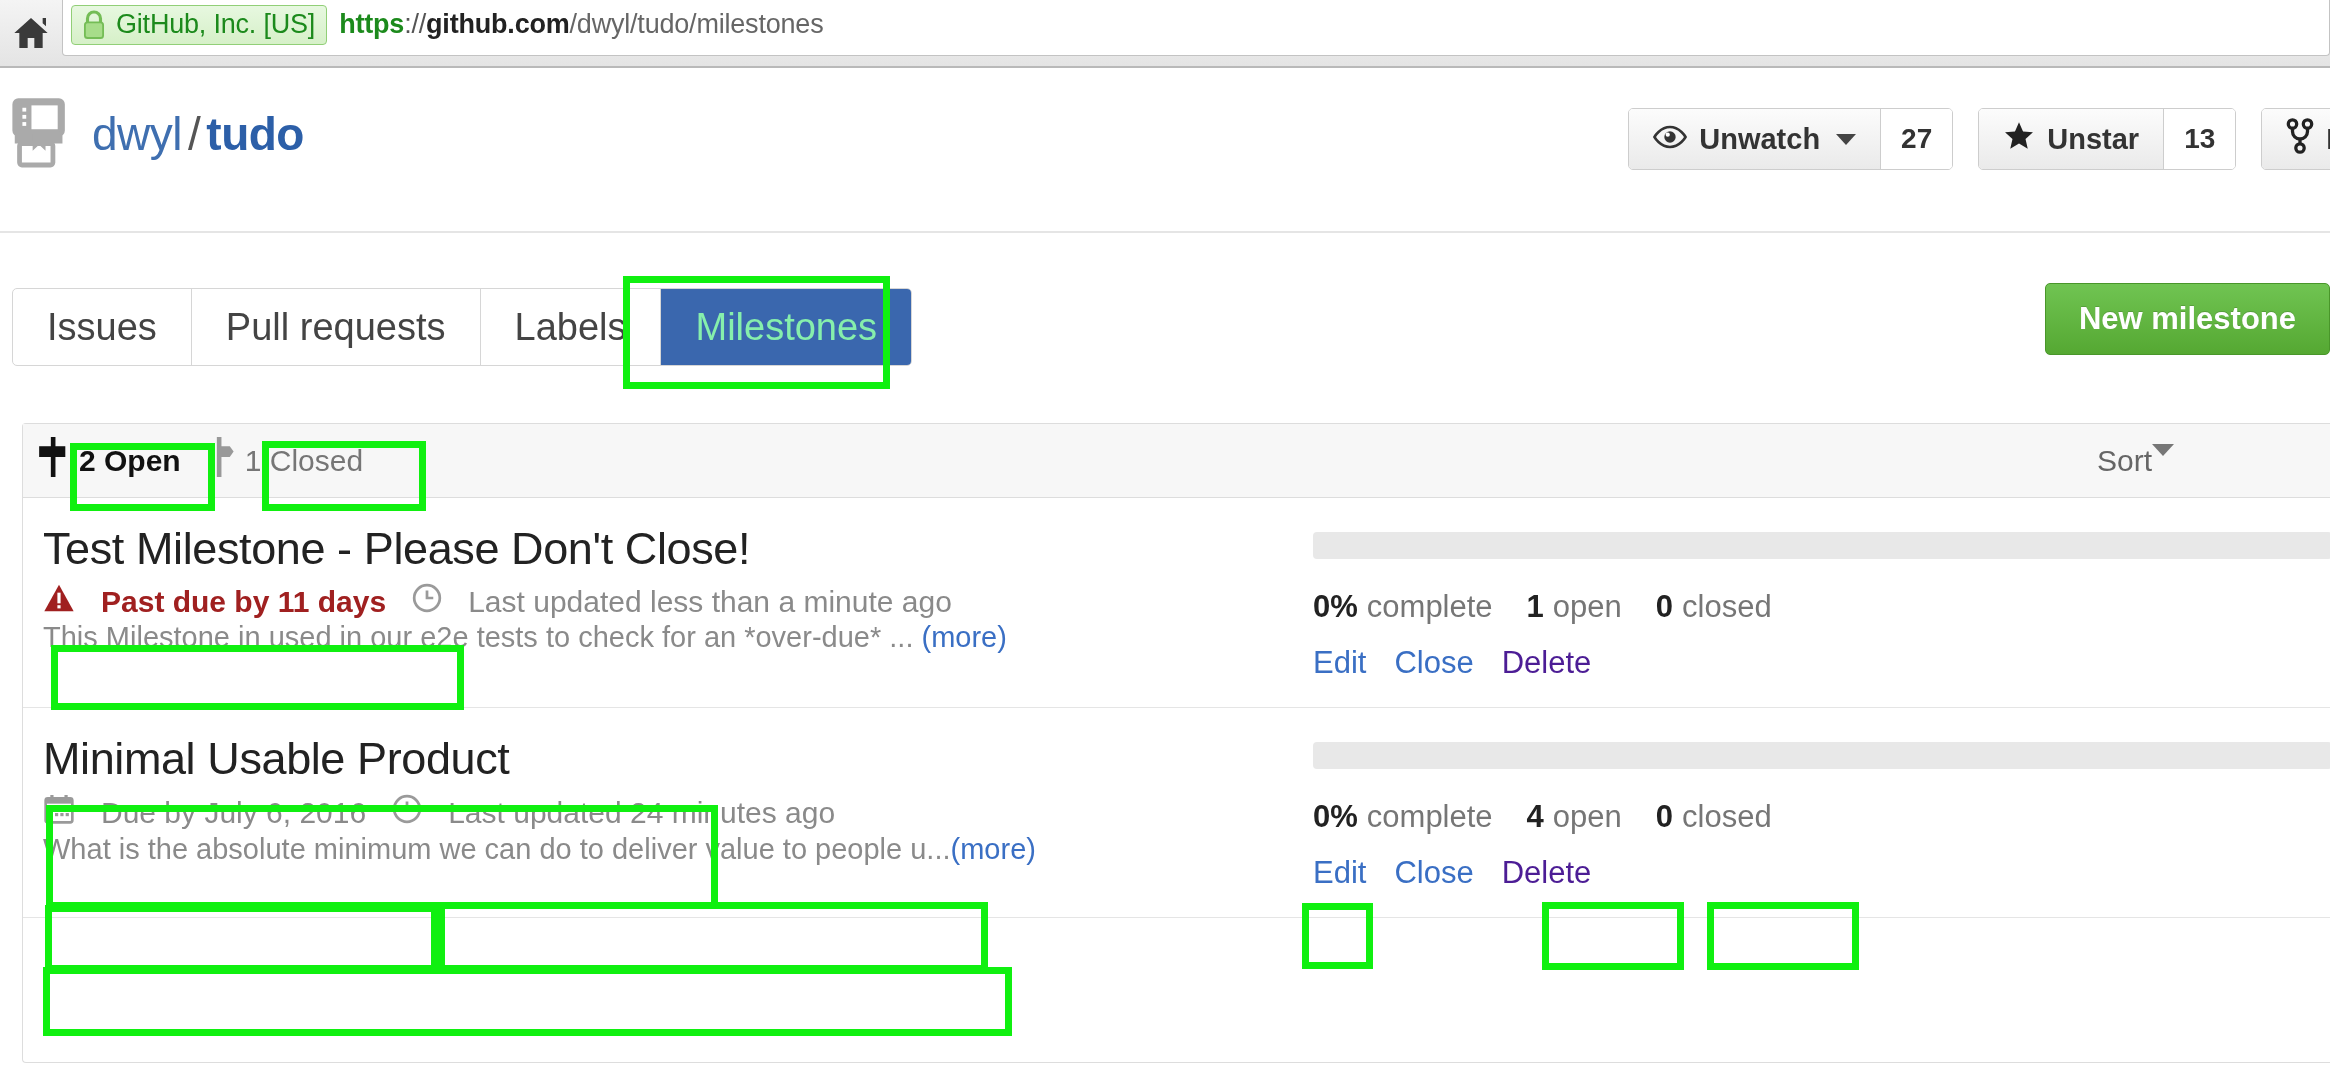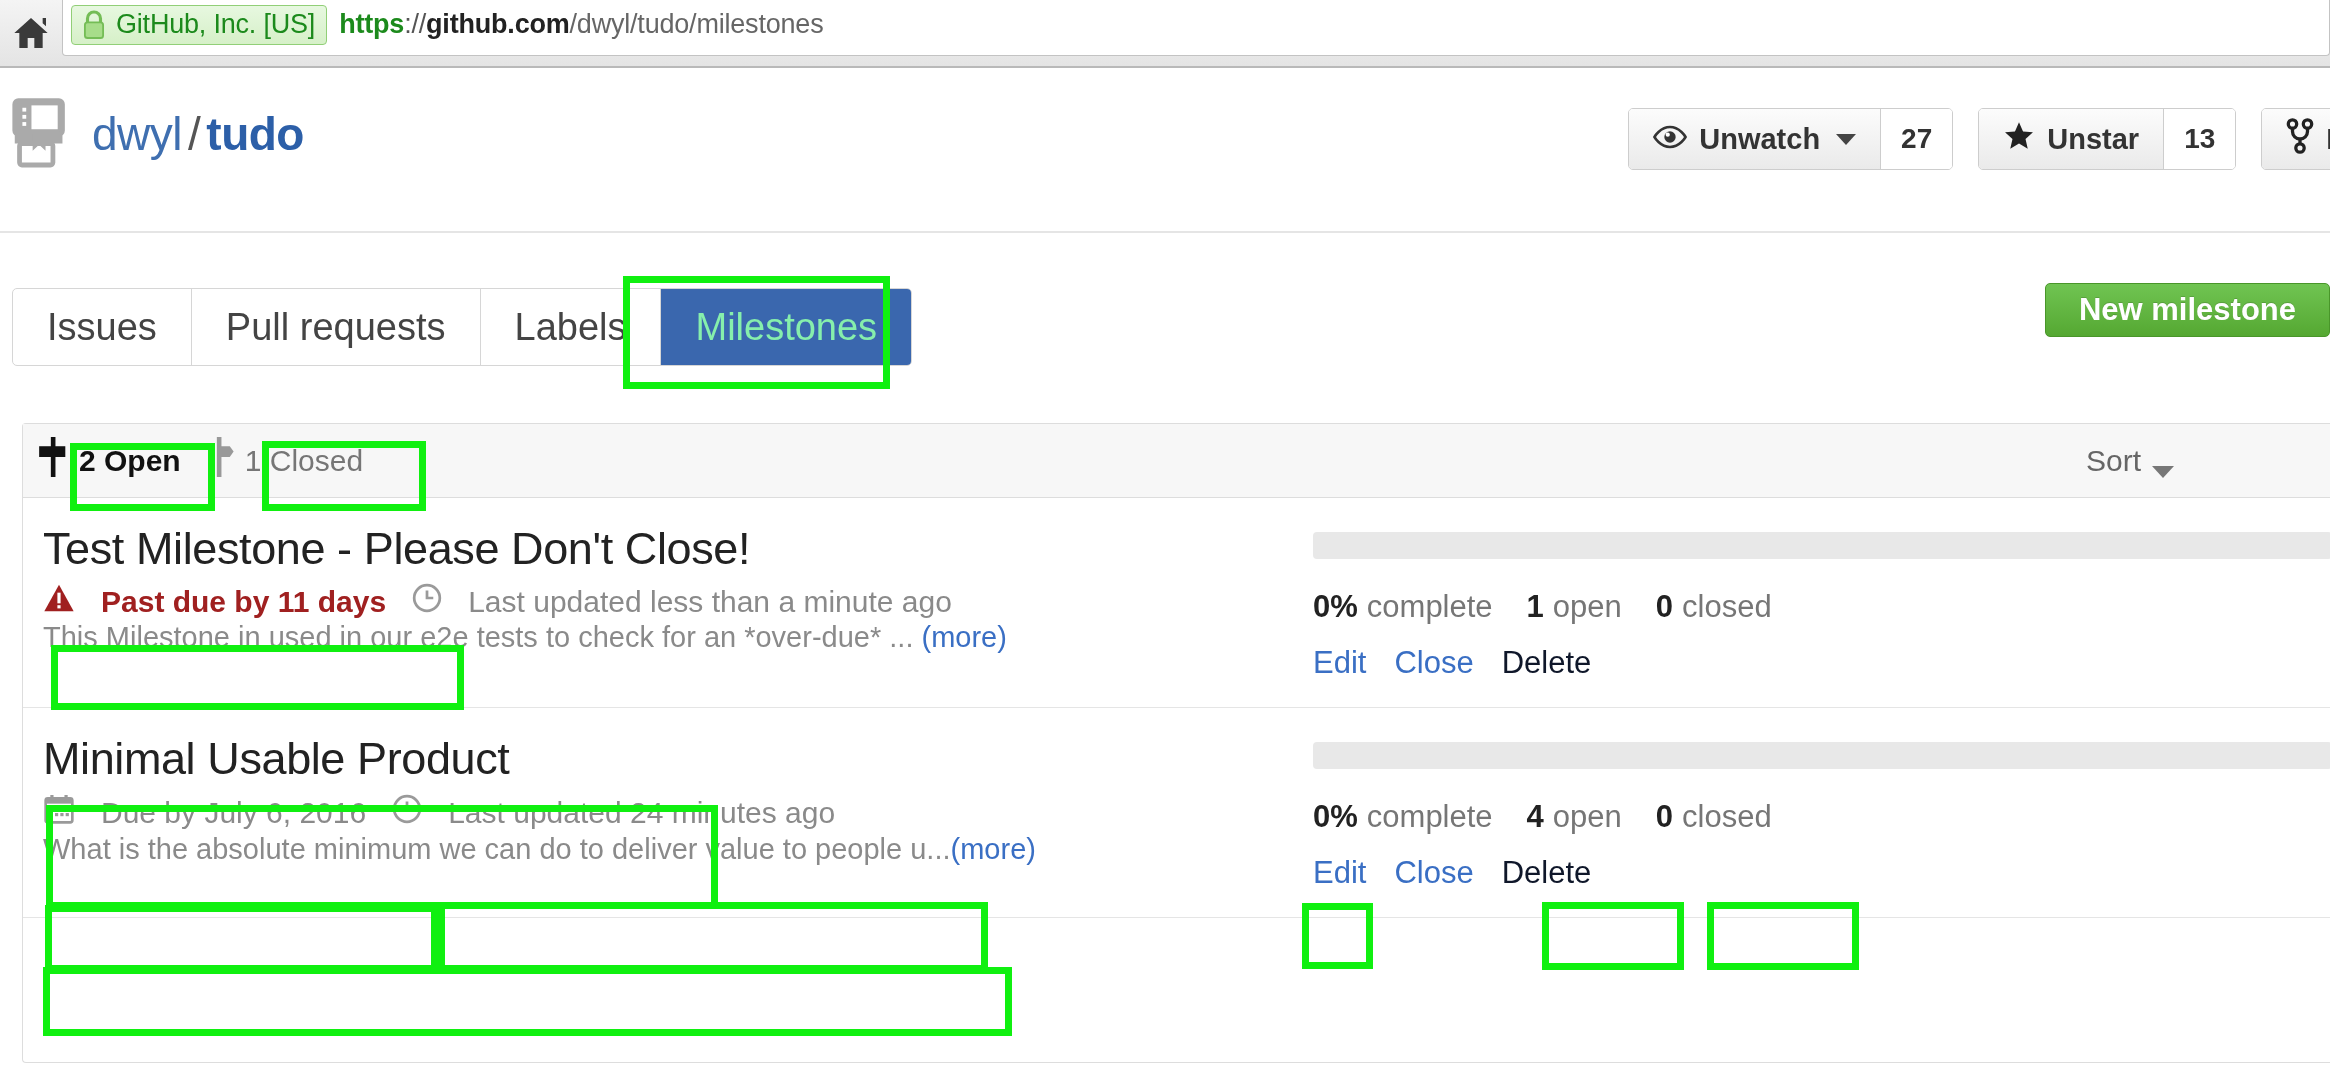--- a/index.html
+++ b/index.html
@@ -128,21 +128,21 @@
   .tab.selected {
     background: #3a67ae; color: #86efac;
     border-radius: 0 4px 4px 0;
   }
   #new-milestone-btn {
     position: absolute; right: 0px; top: 48px;
     background: linear-gradient(#70c452, #55a832);
     border: 1px solid #49962a;
     border-radius: 5px;
     color: #fff; font-size: 31px; font-weight: 700;
-    padding: 8px 33px;
+    padding: 17px 33px;
     white-space: nowrap;
     text-shadow: 0 -1px 0 rgba(0,0,0,0.15);
   }
 
   
   #milestones-box {
     position: absolute; left: 22px; top: 423px;
     width: 2330px; height: 640px;
     border: 1px solid #ddd; border-right: none;
     border-radius: 4px 0 0 4px;
@@ -157,21 +157,21 @@
     position: relative;
   }
   .state-filter {
     display: flex; align-items: center; gap: 10px;
     font-size: 30px; white-space: nowrap;
   }
   .state-filter.open-filter { color: #111; font-weight: 700; }
   .state-filter.closed-filter { color: #767676; font-weight: 400; margin-left: 22px; }
   #sort-control {
     position: absolute; right: 178px; top: 50%; transform: translateY(-50%);
-    display: flex; align-items: flex-end; gap: 11px;
+    display: flex; align-items: flex-start; 
     font-size: 30px; color: #666; white-space: nowrap;
   }
   .caret-gray {
     width: 0; height: 0;
     border-left: 11px solid transparent;
     border-right: 11px solid transparent;
     border-top: 12px solid #777;
   }
 
   
@@ -223,21 +223,21 @@
   .stat + .stat { margin-left: 34px; }
   .stat b { color: #222; font-weight: 700; }
   .ms-actions {
     display: flex; align-items: center;
     margin-top: 20px;
     font-size: 31px;
     white-space: nowrap;
   }
   .action-link { color: #3a6fc4; }
   .action-link + .action-link { margin-left: 28px; }
-  .action-link.danger { color: #0f172a; }
+  .action-link.danger { color: #4c1d95; }
 
   
   .anno {
     position: absolute;
     border: 7px solid #10f010;
     pointer-events: none;
     z-index: 50;
     background: transparent;
   }
 </style>

